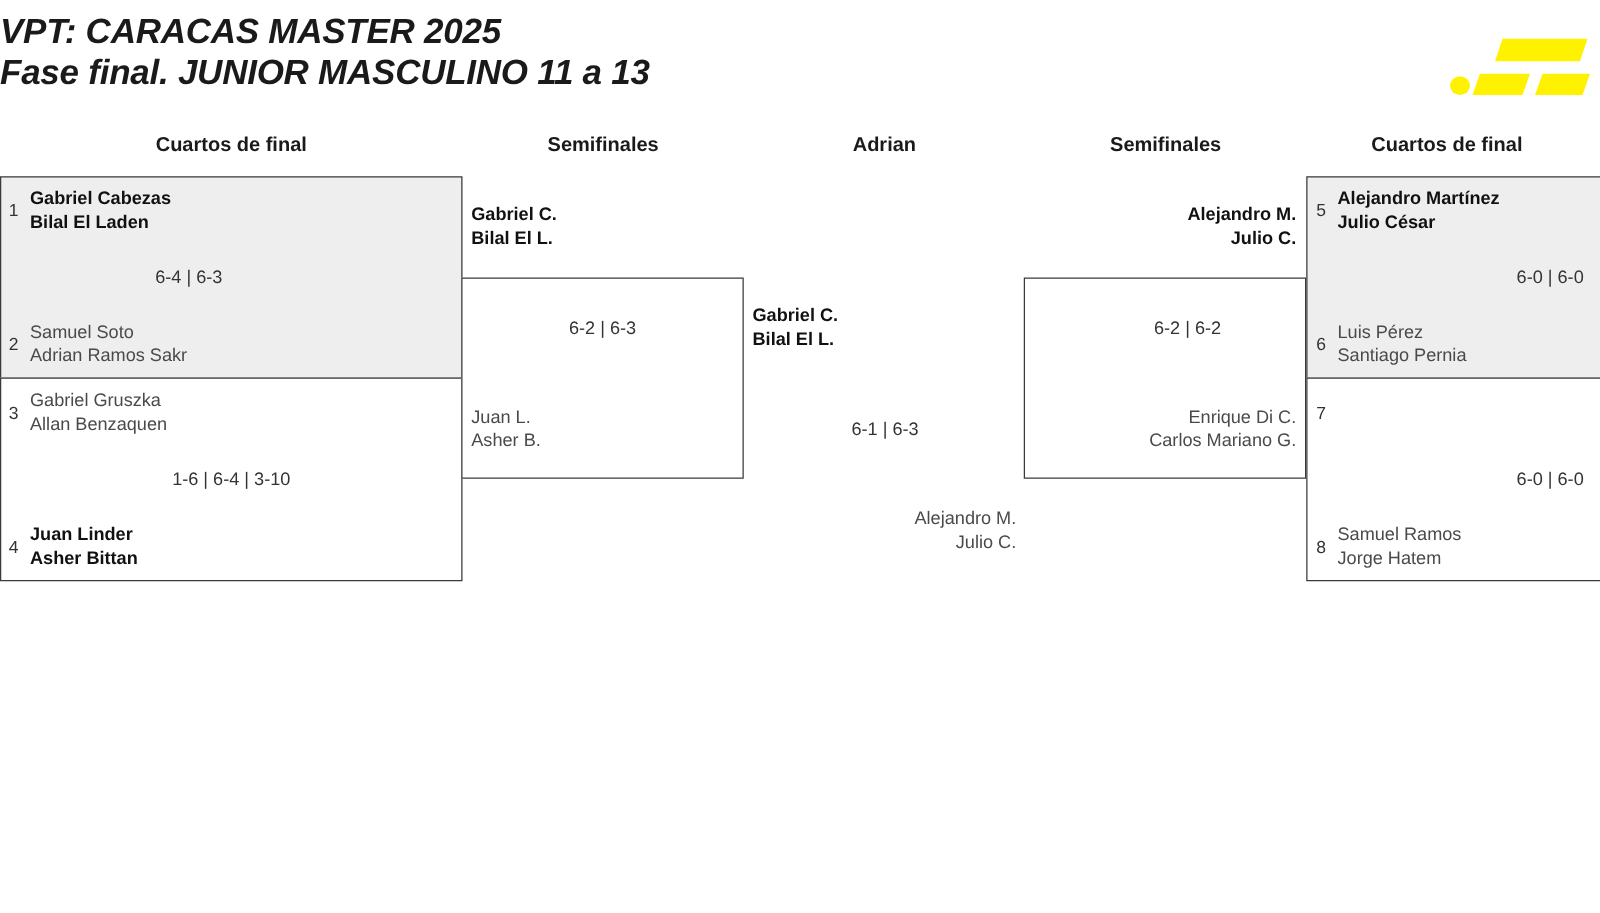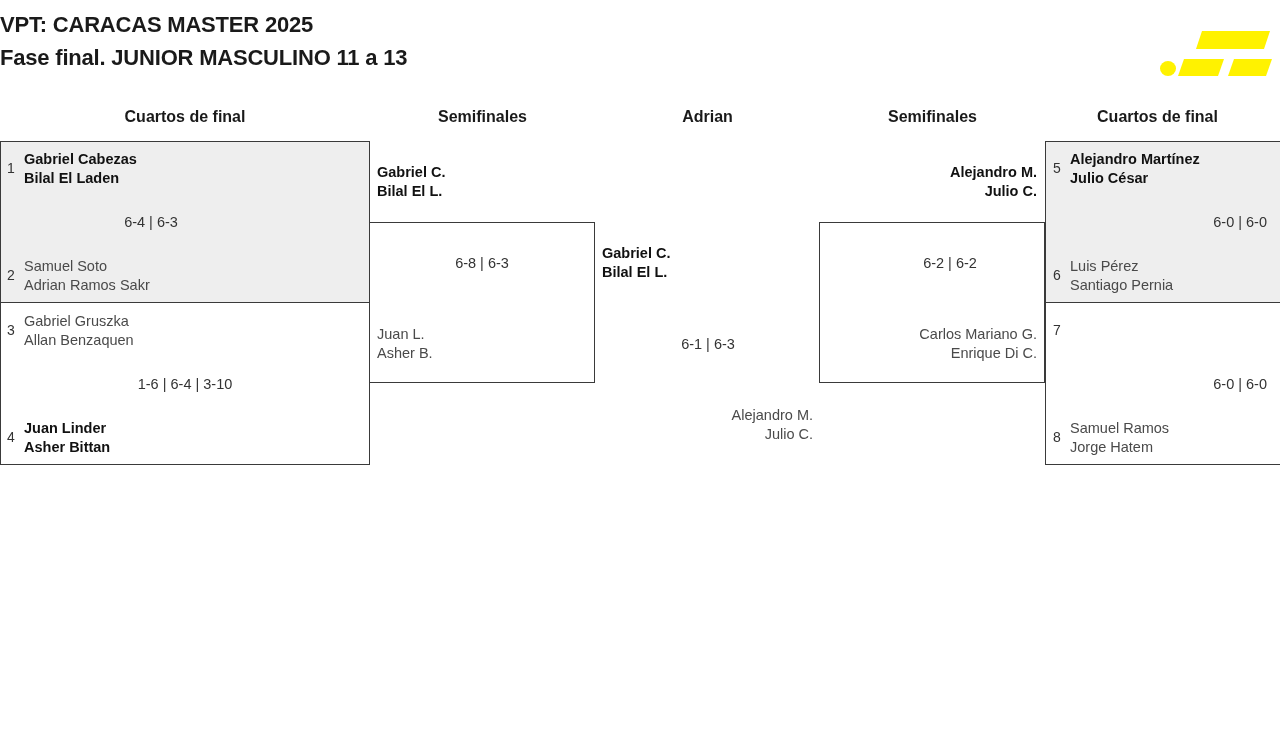--- a/index.html
+++ b/index.html
@@ -16,25 +16,26 @@
   
   .header {
     position: absolute;
     top: 0; left: 0;
     width: 1280px;
     height: 90px;
   }
   .title-block {
     position: absolute;
     left: 0; top: 8px;
-    font-size: 22px;
+    font-size: 28px;
     font-weight: bold;
     color: #1a1a1a;
     line-height: 33px;
     letter-spacing: -0.2px;
+    font-style: italic;
   }
   .title-line { display: block; white-space: nowrap; }
 
   
   .logo {
     position: absolute;
     right: 2px;
     top: 2px;
     width: 180px;
     height: 78px;
@@ -169,21 +170,21 @@
     <span class="ln">Asher Bittan</span>
   </div>
 
   <div class="match-box box-plain" style="left:369px; top:222px; width:226px; height:161px;"></div>
 
   <div class="team winner" style="left:377px; top:163px;">
     <span class="ln">Gabriel C.</span>
     <span class="ln">Bilal El L.</span>
   </div>
 
-  <div class="score align-center" style="left:369px; top:255px; width:226px;">6-8 | 6-3</div>
+  <div class="score align-center" style="left:369px; top:255px; width:226px;">6-2 | 6-3</div>
 
   <div class="team loser" style="left:377px; top:325px;">
     <span class="ln">Juan L.</span>
     <span class="ln">Asher B.</span>
   </div>
 
   <div class="team winner" style="left:602px; top:244px;">
     <span class="ln">Gabriel C.</span>
     <span class="ln">Bilal El L.</span>
   </div>
@@ -198,22 +199,22 @@
   <div class="match-box box-plain" style="left:819px; top:222px; width:226px; height:161px;"></div>
 
   <div class="team winner align-right" style="left:820px; top:163px; width:217px;">
     <span class="ln">Alejandro M.</span>
     <span class="ln">Julio C.</span>
   </div>
 
   <div class="score align-center" style="left:819px; top:255px; width:262px;">6-2 | 6-2</div>
 
   <div class="team loser align-right" style="left:820px; top:325px; width:217px;">
+    <span class="ln">Enrique Di C.</span>
     <span class="ln">Carlos Mariano G.</span>
-    <span class="ln">Enrique Di C.</span>
   </div>
 
   <div class="match-box box-shaded" style="left:1045px; top:141px; width:250px; height:162px;"></div>
 
   <div class="seed" style="left:1053px; top:159px;">5</div>
   <div class="team winner" style="left:1070px; top:150px;">
     <span class="ln">Alejandro Martínez</span>
     <span class="ln">Julio César</span>
   </div>
 

